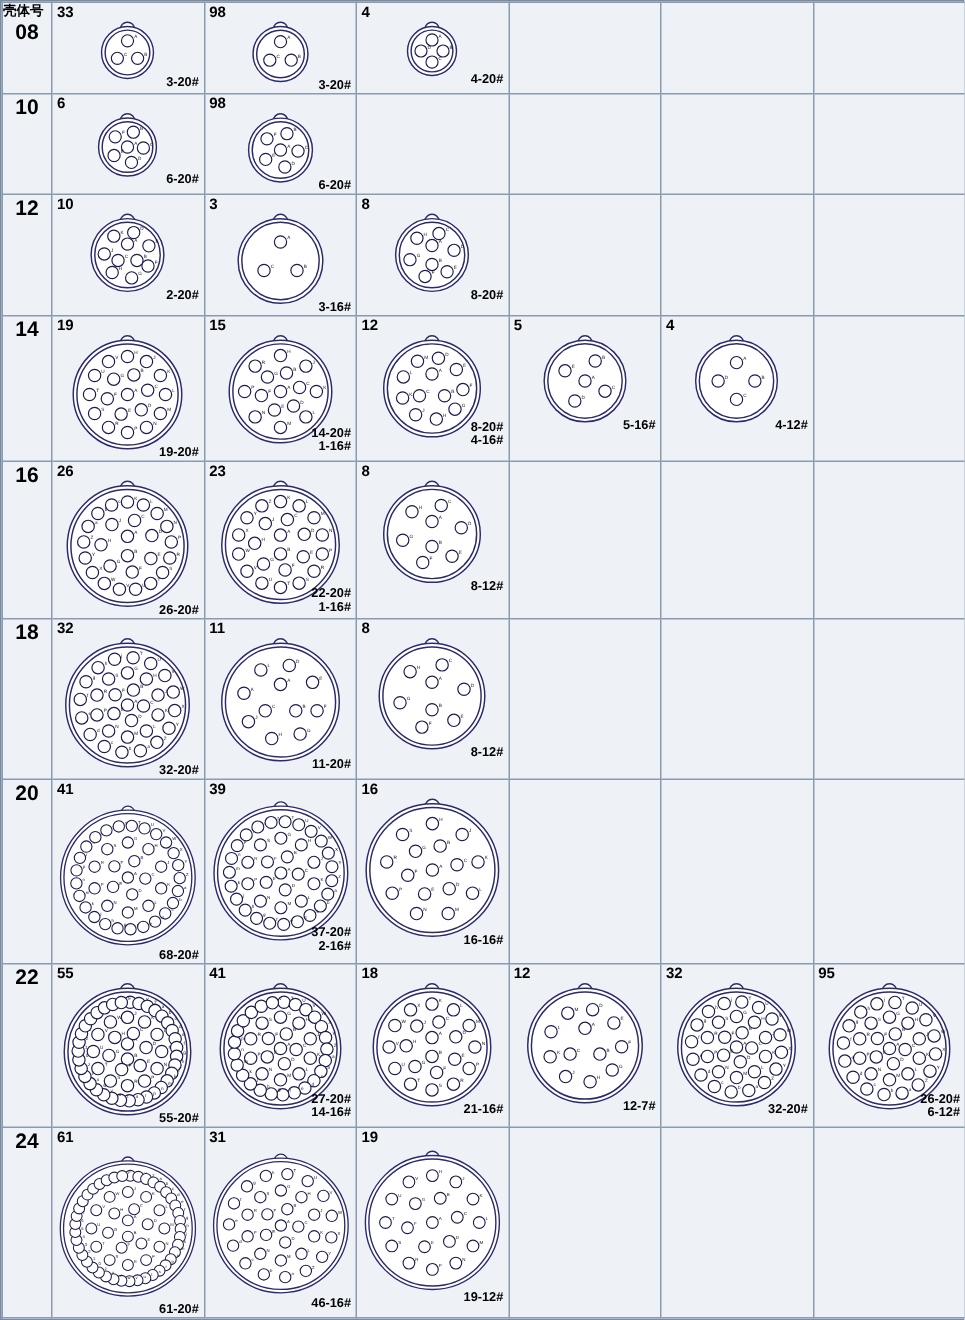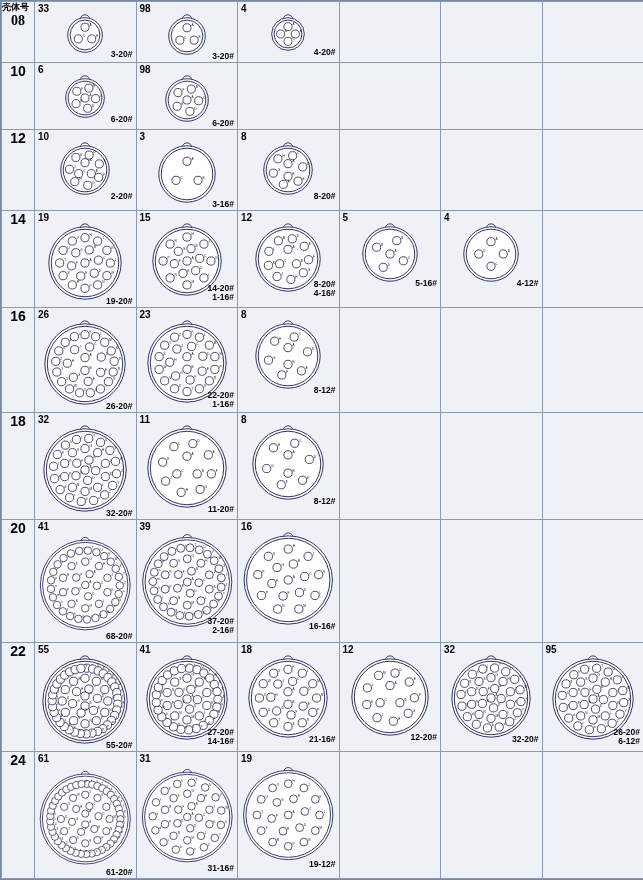--- a/index.html
+++ b/index.html
@@ -82,21 +82,21 @@
 </style>
 </head>
 <body>
 
 <div id="sheet">
   <table class="grid">
     <tbody id="grid-body">
         <tr>
           <td class="corner">
             <div>壳体号</div>
-            <div style="font-size: 14px; font-weight: bold; text-align: center; margin-top: 4px; font-family: Liberation Serif, serif;">08</div>
+            <div style="font-size: 14px; font-weight: bold; text-align: center; margin-top: 4px;">08</div>
           </td>
           <td>
             <div class="cell" style="height: 58px;">
               <div class="qty">33</div>
               <div class="connwrap" style="padding-top: 8px;">
                 <svg class="conn" width="48" height="50" viewBox="0 0 48 52">
                   <path class="key" d="M 19 10 a 5 5 0 0 1 10 0 z"></path>
                   <circle class="shell-ring" cx="24" cy="26" r="18"></circle>
                   <circle class="shell-ring" cx="24" cy="26" r="15.5" style="fill:none"></circle>
                   <circle class="pin" cx="24.00" cy="17.90" r="4.20"></circle>
@@ -1327,21 +1327,21 @@
                   <circle class="pin" cx="31.77" cy="68.17" r="4.20"></circle>
                   <text class="pinlbl" x="36.37" y="66.49" font-size="6.30">J</text>
                   <circle class="pin" cx="21.26" cy="54.71" r="4.20"></circle>
                   <text class="pinlbl" x="25.86" y="53.03" font-size="6.30">K</text>
                   <circle class="pin" cx="21.86" cy="37.65" r="4.20"></circle>
                   <text class="pinlbl" x="26.46" y="35.97" font-size="6.30">L</text>
                   <circle class="pin" cx="33.28" cy="24.96" r="4.20"></circle>
                   <text class="pinlbl" x="37.88" y="23.28" font-size="6.30">M</text>
                 </svg>
               </div>
-              <div class="codes">12-20#</div>
+              <div class="codes">12-7#</div>
             </div>
           </td>
           <td>
             <div class="cell" style="height: 102px;">
               <div class="qty">32</div>
               <div class="connwrap" style="padding-top: 8px;">
                 <svg class="conn" width="92" height="94" viewBox="0 0 92 96">
                   <path class="key" d="M 41 10 a 5 5 0 0 1 10 0 z"></path>
                   <circle class="shell-ring" cx="46" cy="48" r="40"></circle>
                   <circle class="shell-ring" cx="46" cy="48" r="37.5" style="fill:none"></circle>
@@ -1695,21 +1695,21 @@
                   <circle class="pin" cx="17.51" cy="57.19" r="4.20"></circle>
                   <text class="pinlbl" x="22.11" y="55.51" font-size="6.30">e</text>
                   <circle class="pin" cx="21.16" cy="41.61" r="4.20"></circle>
                   <text class="pinlbl" x="25.76" y="39.93" font-size="6.30">f</text>
                   <circle class="pin" cx="30.84" cy="28.86" r="4.20"></circle>
                   <text class="pinlbl" x="35.44" y="27.18" font-size="6.30">g</text>
                   <circle class="pin" cx="44.87" cy="21.14" r="4.20"></circle>
                   <text class="pinlbl" x="49.47" y="19.46" font-size="6.30">h</text>
                 </svg>
               </div>
-              <div class="codes">31-16#</div>
+              <div class="codes">46-16#</div>
             </div>
           </td>
           <td>
             <div class="cell" style="height: 118px;">
               <div class="qty">19</div>
               <div class="connwrap" style="padding-top: 8px;">
                 <svg class="conn" width="108" height="110" viewBox="0 0 108 112">
                   <path class="key" d="M 49 10 a 5 5 0 0 1 10 0 z"></path>
                   <circle class="shell-ring" cx="54" cy="56" r="48"></circle>
                   <circle class="shell-ring" cx="54" cy="56" r="45.5" style="fill:none"></circle>

